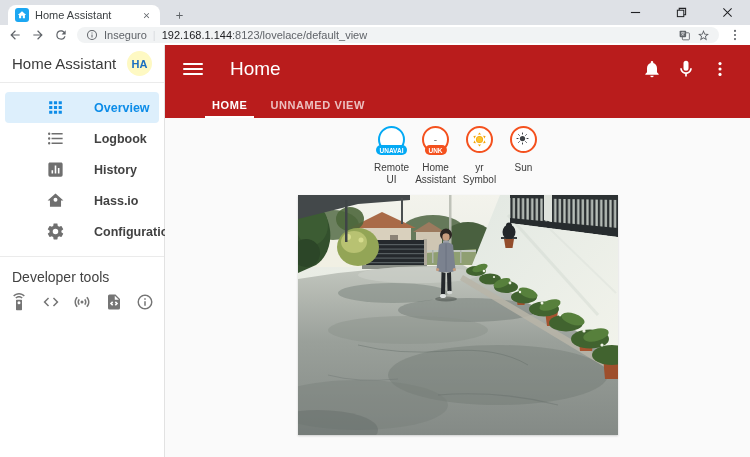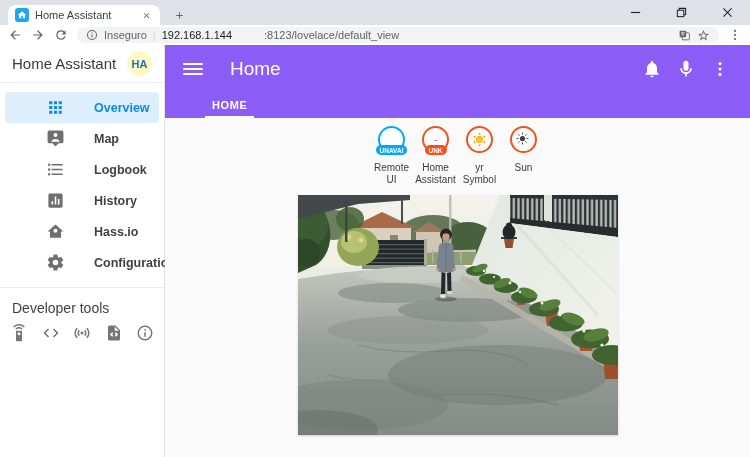--- a/index.html
+++ b/index.html
@@ -19,21 +19,21 @@
   .win-btn { width:46px; height:25px; display:flex; align-items:center; justify-content:center; color:#202124; }
 
   .addressbar { position:absolute; top:25px; left:0; right:0; height:20px; background:#fff;
     display:flex; align-items:center; padding:0 8px; gap:9px; }
   .nav-ic { width:14px; height:14px; color:#5f6368; flex:none; display:flex; }
   .omnibox { flex:1; height:16px; border-radius:9px; background:#f1f3f4; display:flex; align-items:center;
     padding:0 9px; gap:6px; font-size:11px; }
   .sec-label { color:#5f6368; }
   .omni-sep { color:#dadce0; font-size:11px; }
   .url-host { color:#202124; }
-  .url-path { color:#5f6368;margin-left:32px; }
+  .url-path { color:#5f6368; }
   .omni-spacer { flex:1; }
   .menu-dots { width:14px; height:14px; color:#5f6368; display:flex; }
 
   
   .app { position:absolute; top:45px; left:0; width:750px; height:412px; display:flex; }
 
   
   .sidebar { width:165px; background:#fff; border-right:1px solid #e2e2e2; flex:none; display:flex; flex-direction:column; }
   .sb-header { height:38px; display:flex; align-items:center; padding:0 12px; border-bottom:1px solid #ebebeb; }
   .sb-title { flex:1; font-size:15px; color:#3a3a3a; }
@@ -45,21 +45,21 @@
   .sb-item .mi { width:19px; height:19px; color:#6f6f6f; display:flex; flex:none; }
   .sb-item.active { background:#ddeffc; color:#0c8ce8; }
   .sb-item.active .mi { color:#0c8ce8; }
   .sb-divider { border-top:1px solid #ebebeb; margin-top:9px; }
   .dev-label { padding:12px 0 8px 12px; font-size:14px; color:#424242; }
   .dev-icons { display:flex; justify-content:space-between; padding:0 10px; }
   .dev-ic { width:18px; height:18px; color:#757575; display:flex; }
 
   
   .main { flex:1; display:flex; flex-direction:column; background:#fafafa; min-width:0; }
-  .app-header { background:#8b5cf6; color:#fff; flex:none; }
+  .app-header { background:#b91c1c; color:#fff; flex:none; }
   .toolbar { height:48px; display:flex; align-items:center; padding:0 20px 0 18px; }
   .burger { width:20px; display:flex; flex-direction:column; gap:3px; }
   .burger span { height:2px; background:#fff; border-radius:1px; }
   .hd-title { font-size:19px; margin-left:27px; flex:1; }
   .hd-ic { width:20px; height:20px; margin-left:14px; display:flex; color:#fff; }
   .tabs { height:25px; display:flex; margin-left:40px; }
   .tab-item { display:flex; align-items:center; padding:0 7px; font-size:11px; font-weight:bold;
     letter-spacing:.6px; color:rgba(255,255,255,.72); border-bottom:2px solid transparent; margin-right:9px; }
   .tab-item.active { color:#fff; border-bottom-color:#fff; }
 
@@ -181,28 +181,20 @@
         <span class="avatar">HA</span>
       </div>
       <div class="sb-menu">
         <div class="sb-item active">
           <span class="mi">
             <svg viewBox="0 0 24 24" width="19" height="19">
                 <path fill="currentColor" d="M16,20H20V16H16M16,14H20V10H16M10,8H14V4H10M16,8H20V4H16M10,14H14V10H10M4,14H8V10H4M4,20H8V16H4M10,20H14V16H10M4,8H8V4H4V8Z"></path>
               </svg>
           </span>
           <span>Overview</span>
-        </div>
-        <div class="sb-item">
-          <span class="mi">
-            <svg viewBox="0 0 24 24" width="19" height="19">
-                <path fill="currentColor" fill-rule="evenodd" d="M4,2H20A2,2 0 0,1 22,4V16A2,2 0 0,1 20,18H16L12,22L8,18H4A2,2 0 0,1 2,16V4A2,2 0 0,1 4,2M12,5A2.5,2.5 0 0,0 9.5,7.5A2.5,2.5 0 0,0 12,10A2.5,2.5 0 0,0 14.5,7.5A2.5,2.5 0 0,0 12,5M17,15.5C17,13.84 14.76,12.5 12,12.5C9.24,12.5 7,13.84 7,15.5V16H17V15.5Z"></path>
-              </svg>
-          </span>
-          <span>Map</span>
         </div>
         <div class="sb-item">
           <span class="mi">
             <svg viewBox="0 0 24 24" width="19" height="19">
                 <path fill="currentColor" d="M7,5H21V7H7V5M7,13V11H21V13H7M4,4.5A1.5,1.5 0 0,1 5.5,6A1.5,1.5 0 0,1 4,7.5A1.5,1.5 0 0,1 2.5,6A1.5,1.5 0 0,1 4,4.5M4,10.5A1.5,1.5 0 0,1 5.5,12A1.5,1.5 0 0,1 4,13.5A1.5,1.5 0 0,1 2.5,12A1.5,1.5 0 0,1 4,10.5M7,19V17H21V19H7M4,16.5A1.5,1.5 0 0,1 5.5,18A1.5,1.5 0 0,1 4,19.5A1.5,1.5 0 0,1 2.5,18A1.5,1.5 0 0,1 4,16.5Z"></path>
               </svg>
           </span>
           <span>Logbook</span>
         </div>
         <div class="sb-item">
@@ -283,20 +275,21 @@
           <span class="hd-ic">
             <svg viewBox="0 0 24 24" width="20" height="20">
                 <circle cx="12" cy="5.5" r="1.9" fill="currentColor"></circle>
                 <circle cx="12" cy="12" r="1.9" fill="currentColor"></circle>
                 <circle cx="12" cy="18.5" r="1.9" fill="currentColor"></circle>
               </svg>
           </span>
         </div>
         <div class="tabs">
           <span class="tab-item active">HOME</span>
+          <span class="tab-item">UNNAMED VIEW</span>
         </div>
       </div>
 
       <div class="content">
         <div class="badges">
           <div class="badge badge--blue">
             <div class="ring">
               <span class="pill">UNAVAI</span>
             </div>
             <div class="badge-label">Remote UI</div>

